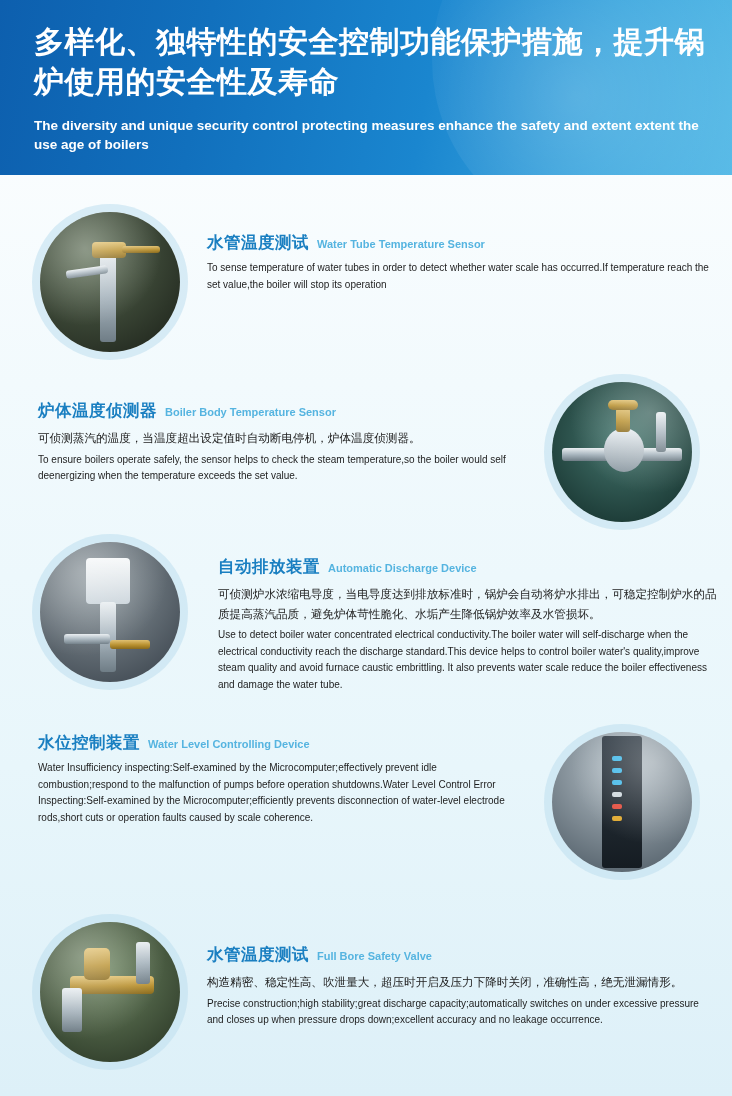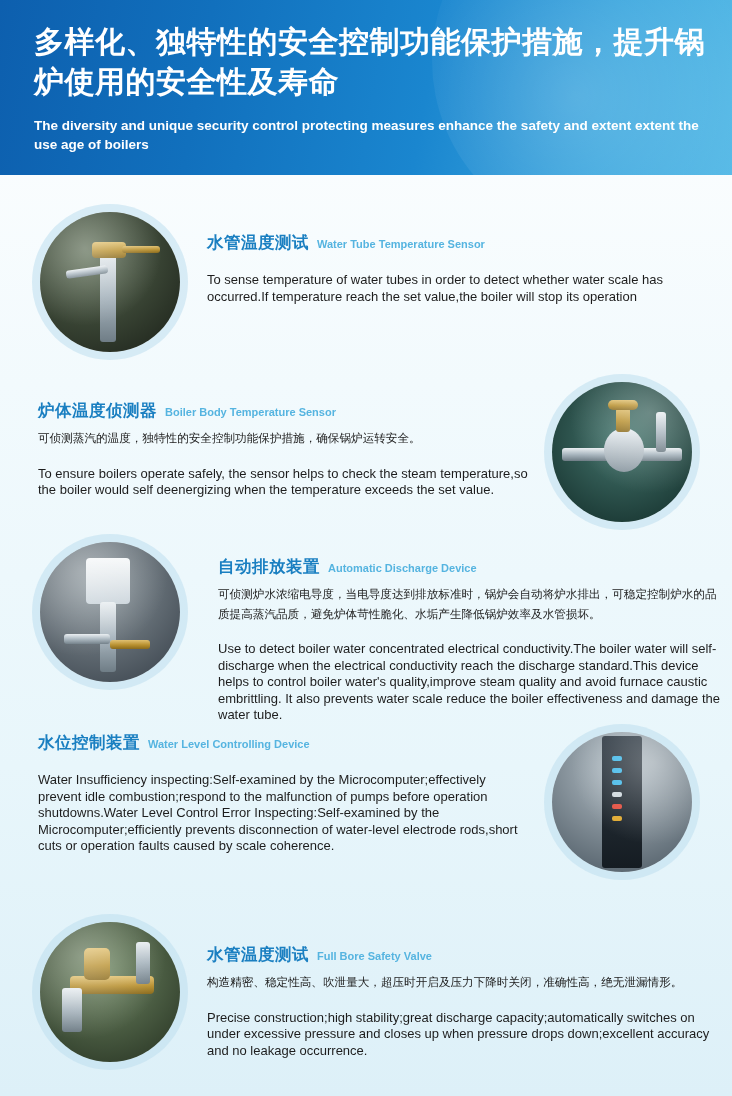--- a/index.html
+++ b/index.html
@@ -102,23 +102,23 @@
     font-weight: bold;
     margin-left: 8px;
   }
   .p-cn {
     margin: 0;
     color: #222222;
     font-size: 11.6px;
     line-height: 19.5px;
   }
   .p-en {
-    margin: 18px 0 0 0;
+    margin: 4px 0 0 0;
     color: #1d1d1d;
-    font-size: 13px;
+    font-size: 10px;
     line-height: 16.5px;
   }
 
   
   .bg-dark-green { background: radial-gradient(circle at 35% 30%, #5a6b52, #232a20 85%); }
   .bg-green { background: radial-gradient(circle at 45% 35%, #6f8763, #2d3a28 88%); }
   .bg-gray { background: radial-gradient(circle at 40% 30%, #8f9aa0, #3e4750 90%); }
   .bg-steel { background: radial-gradient(circle at 50% 25%, #b9c4cb, #53606a 92%); }
   .bg-teal { background: radial-gradient(circle at 50% 40%, #46776f, #16322e 92%); }
   .pipe {
@@ -184,21 +184,21 @@
         <div class="brass" style="left:64px;top:26px;width:14px;height:24px;"></div>
         <div class="brass" style="left:56px;top:18px;width:30px;height:10px;border-radius:5px;"></div>
         <div class="pipe" style="left:104px;top:30px;width:10px;height:40px;"></div>
         <div style="position:absolute;left:0;top:0;width:140px;height:140px;background:radial-gradient(circle at 70% 22%, rgba(255,255,255,0.28), rgba(255,255,255,0) 55%);"></div>
       </div>
     </div>
     <div class="body" style="left:38px;top:28px;width:490px;">
       <div class="ttl">
         <span class="cn">炉体温度侦测器</span><span class="en">Boiler Body Temperature Sensor</span>
       </div>
-      <p class="p-cn">可侦测蒸汽的温度，独特性的安全控制功能保护措施，确保锅炉运转安全。</p>
+      <p class="p-cn">可侦测蒸汽的温度，当温度超出设定值时自动断电停机，炉体温度侦测器。</p>
       <p class="p-en">To ensure boilers operate safely, the sensor helps to check the steam temperature,so the boiler would self deenergizing  when the temperature exceeds the set value.</p>
     </div>
   </div>
 
   <div class="section" style="top:532px;height:175px;">
     <div class="photo bg-gray" style="left:40px;top:10px;">
       <div class="inner">
         <div class="whitebox" style="left:46px;top:16px;width:44px;height:46px;"></div>
         <div class="pipe" style="left:60px;top:60px;width:16px;height:70px;"></div>
         <div class="pipe" style="left:24px;top:92px;width:46px;height:10px;"></div>

